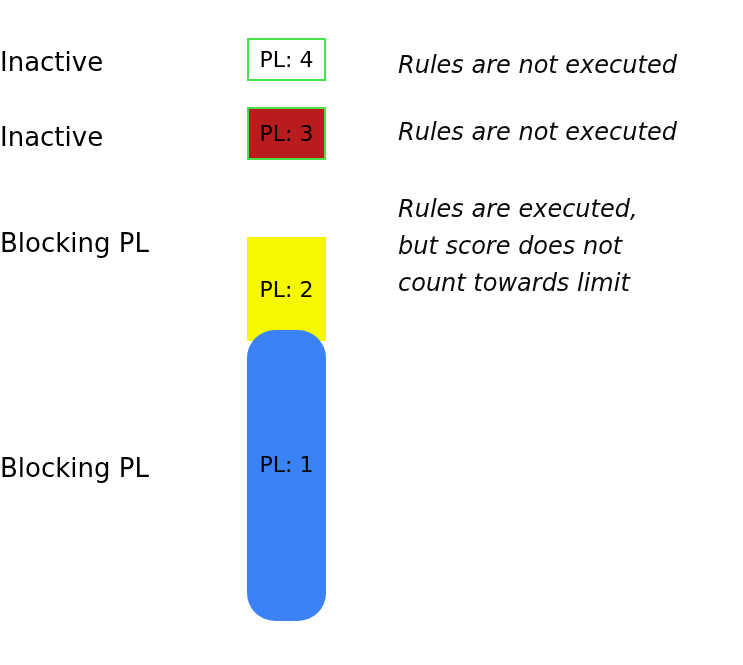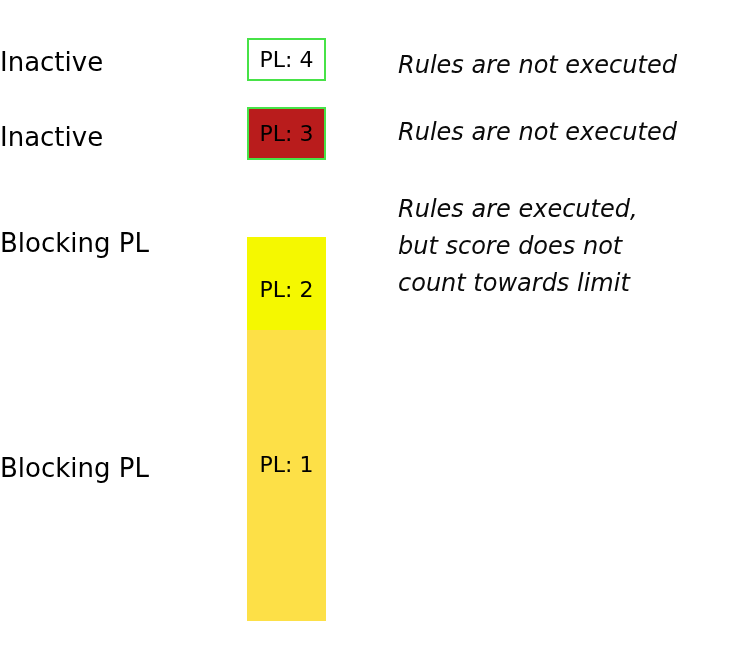--- a/index.html
+++ b/index.html
@@ -86,17 +86,17 @@
 
   <div class="pl-label l3">Blocking PL</div>
   <div class="pl-box b3" style="background-color: rgb(245, 248, 0); margin-top: 44px;">
     <span class="pl-box-text">PL: 2</span>
   </div>
   <div class="pl-desc d3">Rules are executed,
 but score does not
 count towards limit</div>
 
   <div class="pl-label l4">Blocking PL</div>
-  <div class="pl-box b4" style="background-color: #fde047;">
+  <div class="pl-box b4" style="background-color: #3b82f6; border-radius: 28px;">
     <span class="pl-box-text">PL: 1</span>
   </div>
 
 </div>
 
 </body></html>

